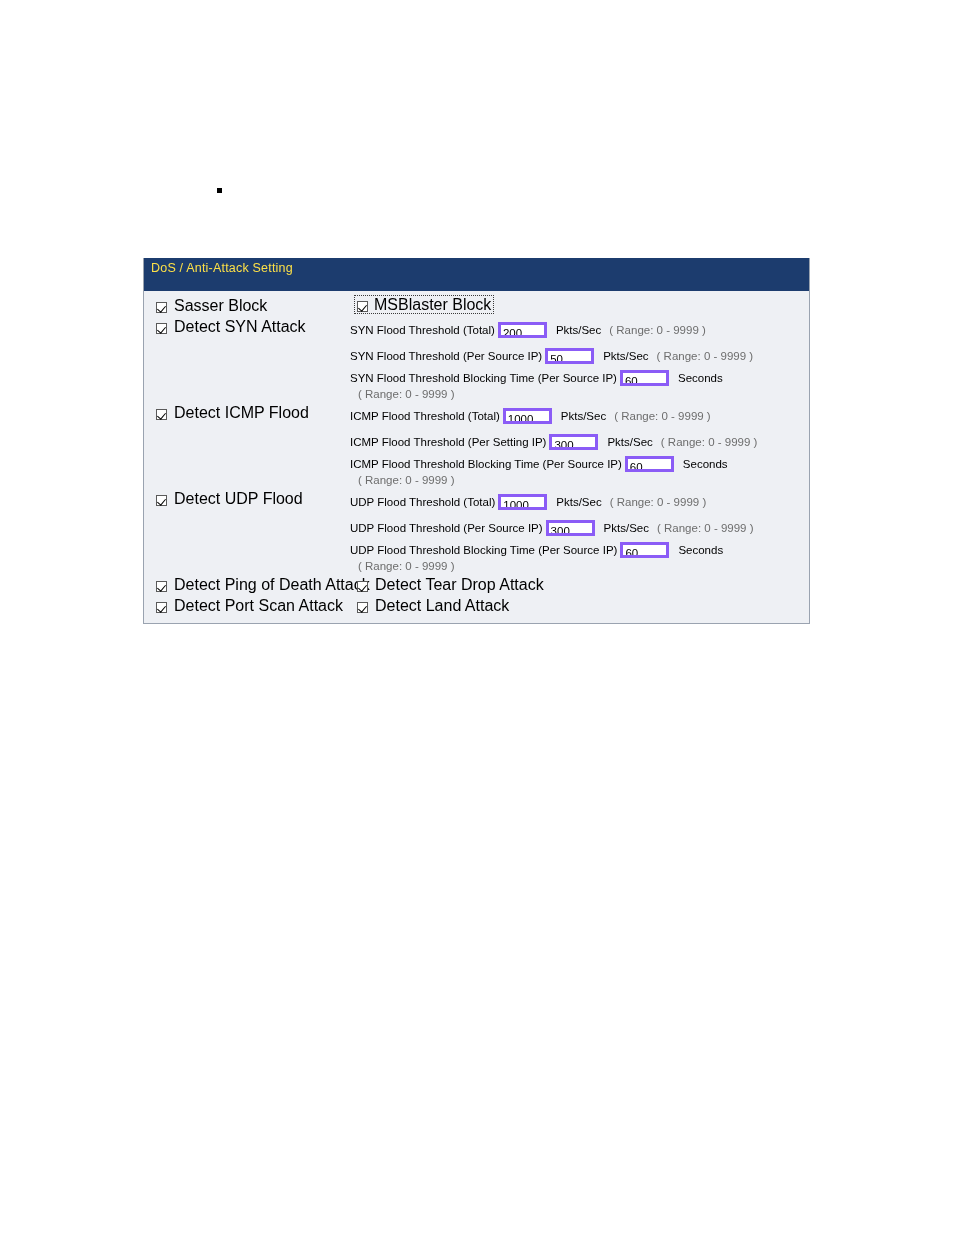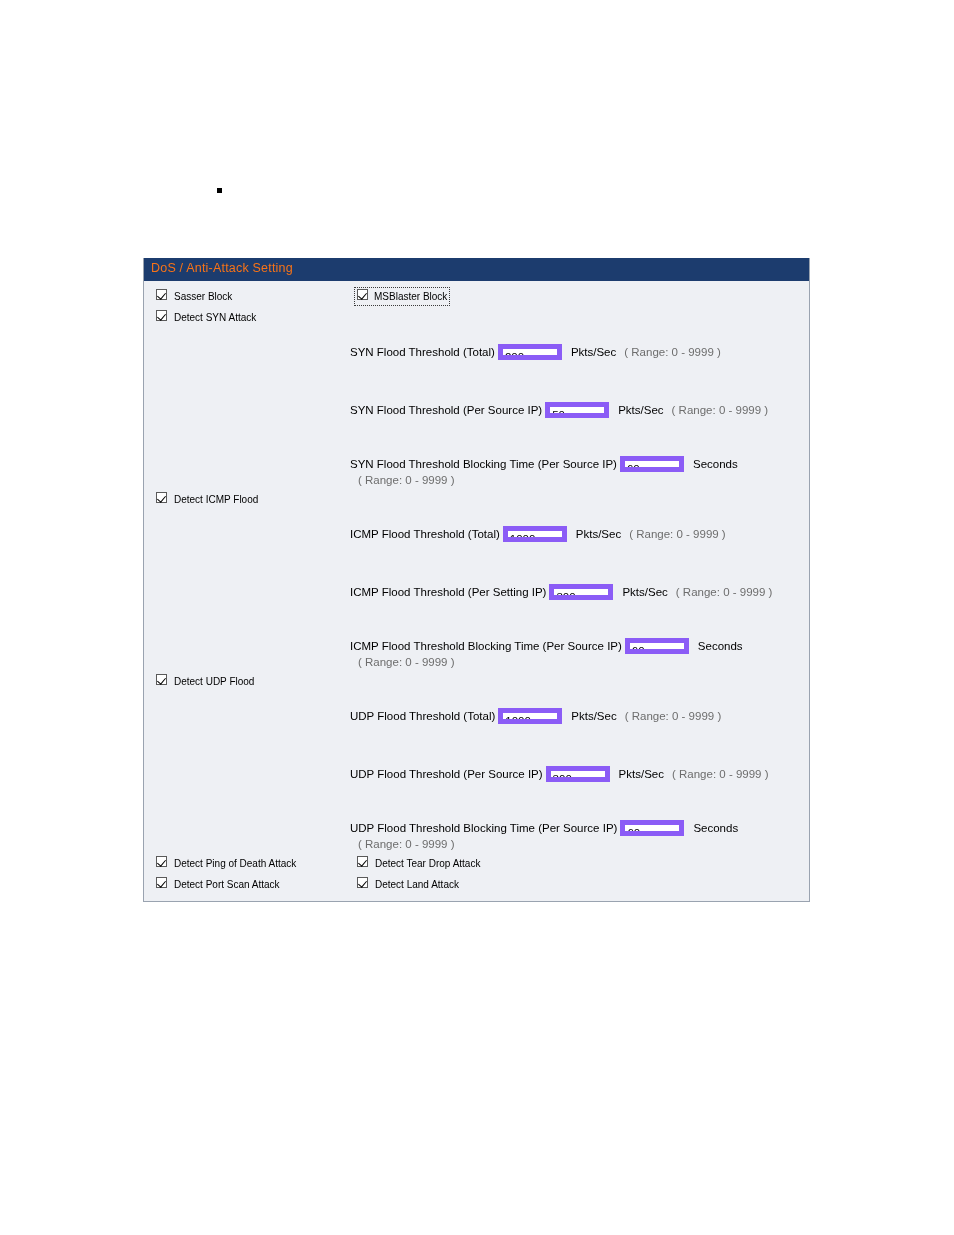--- a/index.html
+++ b/index.html
@@ -32,24 +32,24 @@
     left: 143px;
     top: 258px;
     width: 667px;
     border: 1px solid #9aa3b0;
     border-top: none;
     background: #eef0f4;
     box-sizing: border-box;
   }
   .panel-header {
     background: #1c3c6e;
-    color: #f97316;
+    color: #fde047;
     font-size: 12.5px;
     line-height: 17px;
-    padding: 2px 0 4px 7px;
+    padding: 2px 0 14px 7px;
     letter-spacing: .2px;
   }
   .panel-body {
     padding: 5px 0 6px 0;
   }
 
   
   .row {
     display: flex;
     align-items: flex-start;
@@ -66,22 +66,22 @@
     padding-right: 2px;
     box-sizing: border-box;
   }
   .col-right-indent {
     padding-left: 5px;
   }
 
   
   .cb {
     display: inline-flex;
-    align-items: flex-start;
-    font-size: 10px;
+    align-items: flex-end;
+    font-size: 16px;
     line-height: 15px;
     white-space: nowrap;
     padding: 2px 2px;
   }
   .cb .box {
     width: 11px;
     height: 11px;
     flex: 0 0 11px;
     border: 1px solid #5a5a5a;
     background: #ffffff;
@@ -109,41 +109,40 @@
 
   
   .fieldline {
     display: flex;
     align-items: center;
     flex-wrap: wrap;
     font-size: 11.5px;
     line-height: 16px;
     min-height: 24px;
     padding: 1px 0;
-    margin-top: 32px;
   }
   .fieldline .lbl {
     white-space: nowrap;
   }
   .fieldline .unit {
     white-space: nowrap;
     margin-left: 9px;
   }
   .fieldline .range {
     color: #6d6d6d;
     white-space: nowrap;
     margin-left: 8px;
   }
   .fieldline .range.wrap {
     white-space: normal;
   }
   .txtbox {
-    border: 5px solid #8b5cf6;
+    border: 3px solid #8b5cf6;
     background: #ffffff;
-    width: 64px;
+    width: 49px;
     height: 16px;
     font-family: "Liberation Sans", sans-serif;
     font-size: 11.5px;
     line-height: 16px;
     color: #000000;
     padding: 0 1px 0 2px;
     margin: 0 0 0 3px;
     box-sizing: border-box;
     display: inline-block;
     vertical-align: middle;

